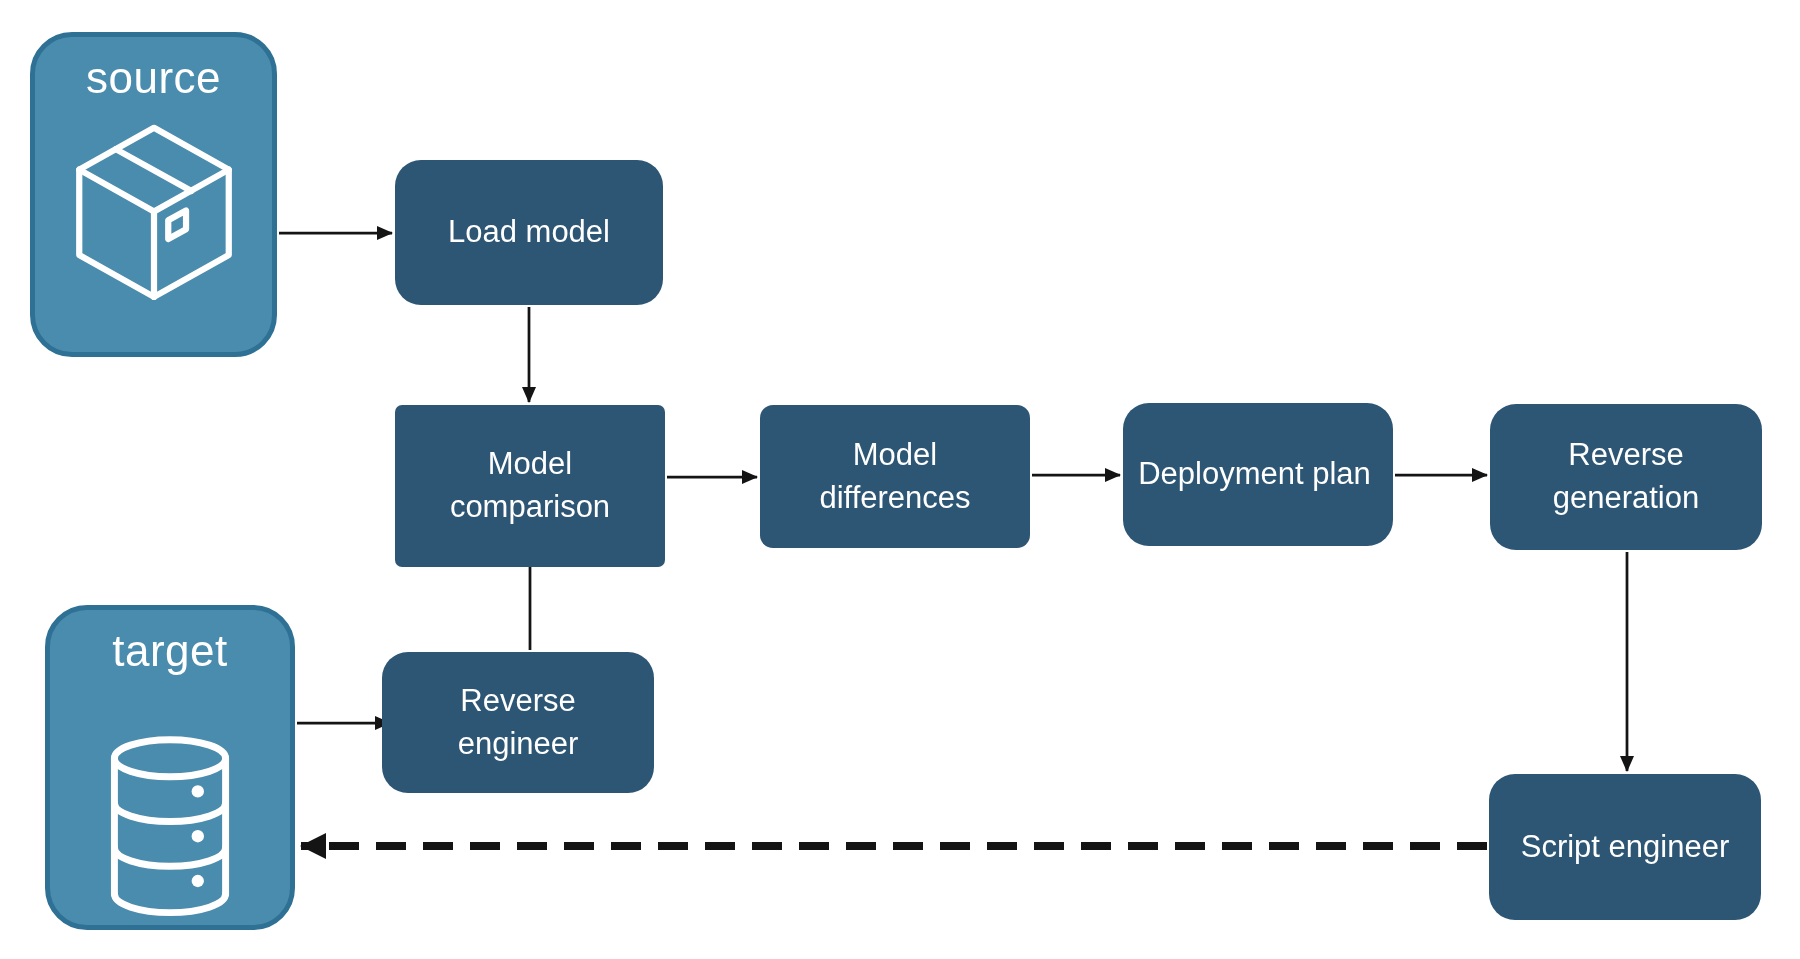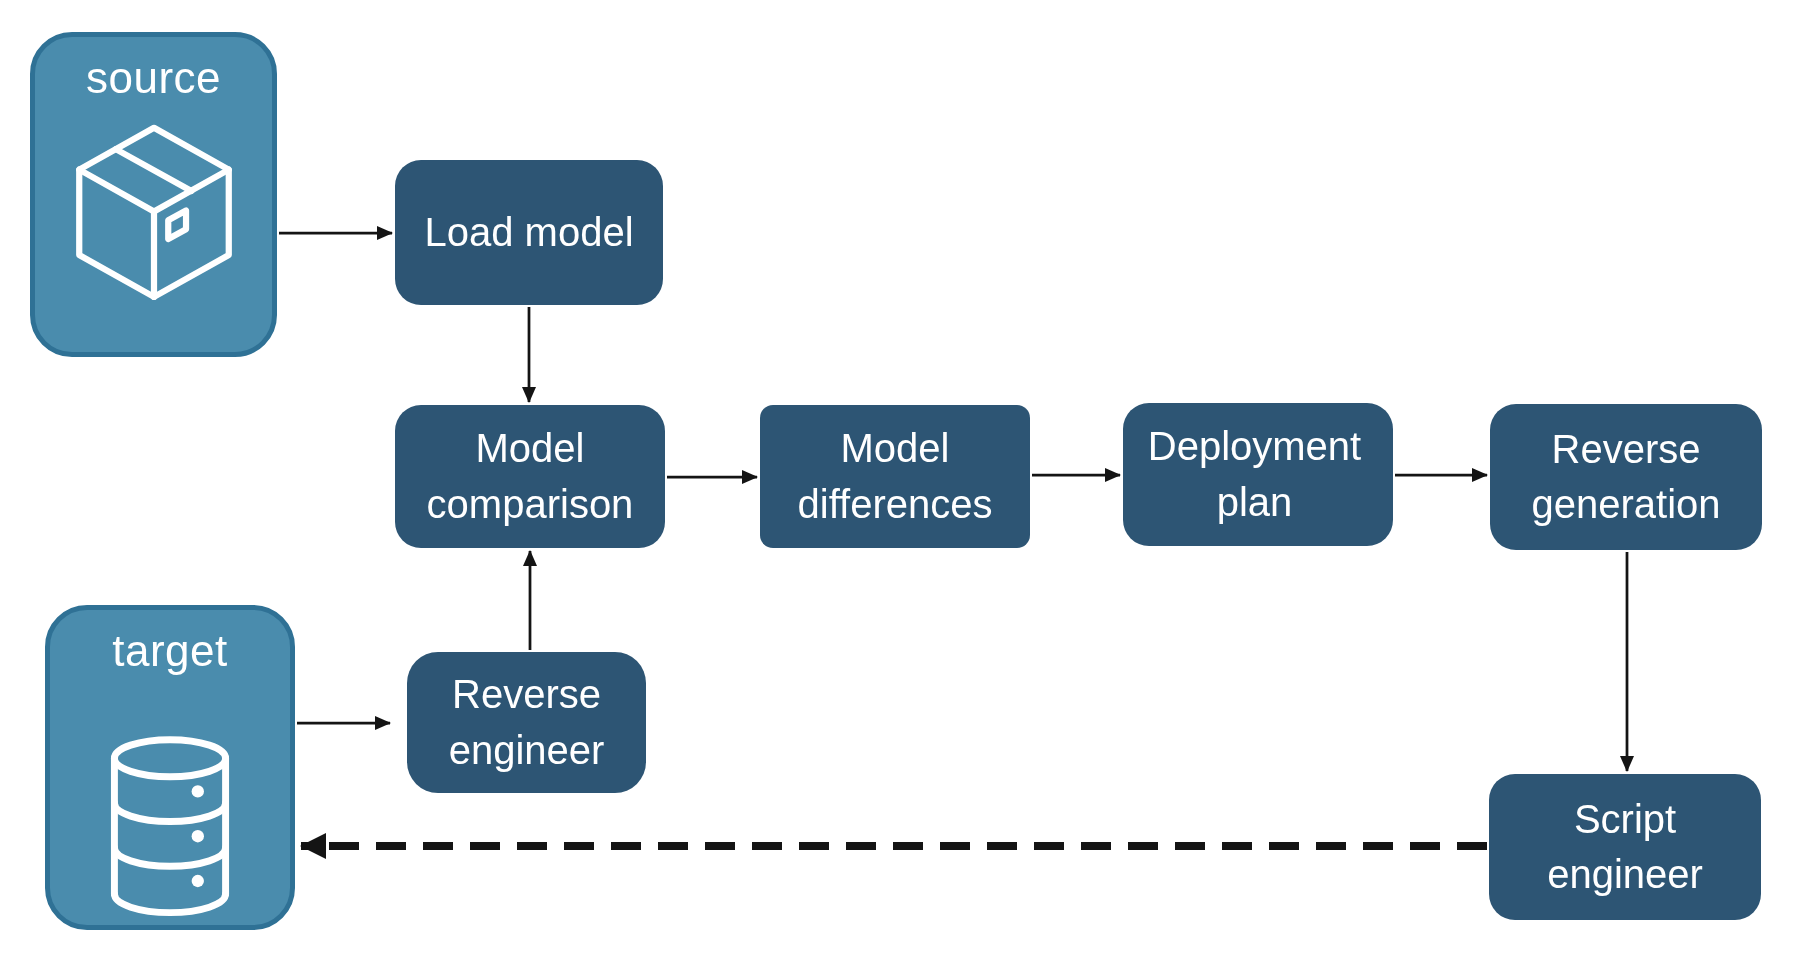--- a/index.html
+++ b/index.html
@@ -24,45 +24,45 @@
   .edge-dashed{stroke-width:8;stroke-dasharray:30 17;}
   .arrowhead{fill:var(--arrow);stroke:none;}
 
   .node{
     position:absolute;
     background:var(--node-fill);
     color:var(--node-text);
     border-radius:26px;
     display:flex;align-items:center;justify-content:center;
     text-align:center;
-    font-size:40px;line-height:1.38;
+    font-size:31px;line-height:1.38;
     padding:8px 20px;
   }
   .endpoint{
     position:absolute;
     background:var(--endpoint-fill);
     border:5px solid var(--endpoint-border);
     border-radius:42px;
     color:#FFFFFF;
     display:flex;flex-direction:column;align-items:center;
     padding-top:16px;
   }
   .endpoint-label{
     font-size:44px;
     font-weight:400;
     letter-spacing:0.5px;
   }
   .endpoint .icon{margin-top:14px;}
 
   #n-load-model       {left:395px;top:160px;width:268px;height:145px;}
-  #n-model-comparison {left:395px;top:405px;width:270px;height:143px;}
+  #n-model-comparison {left:395px;top:405px;width:270px;height:162px;border-radius:7px;}
   #n-model-differences{left:760px;top:405px;width:270px;height:143px;border-radius:13px;}
   #n-deployment-plan  {left:1123px;top:403px;width:270px;height:143px;padding-left:13px;}
   #n-script-generation{left:1490px;top:404px;width:272px;height:146px;}
-  #n-reverse-engineer {left:407px;top:652px;width:239px;height:141px;border-radius:31px;}
+  #n-reverse-engineer {left:382px;top:652px;width:272px;height:141px;}
   #n-script-execution {left:1489px;top:774px;width:272px;height:146px;}
   #ep-source{left:30px;top:32px;width:247px;height:325px;}
   #ep-target{left:45px;top:605px;width:250px;height:325px;gap:42px;}
 </style>
 </head>
 <body>
 
 <div class="canvas">
 
   <svg class="arrow-layer" width="1800" height="959" viewBox="0 0 1800 959">

